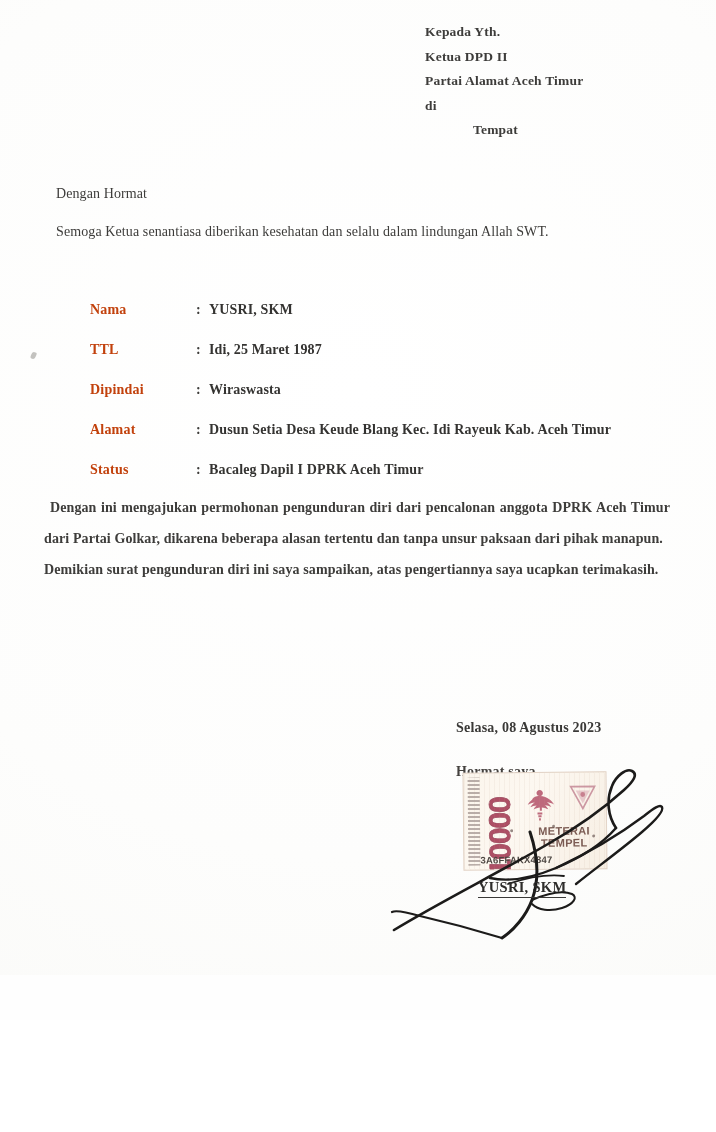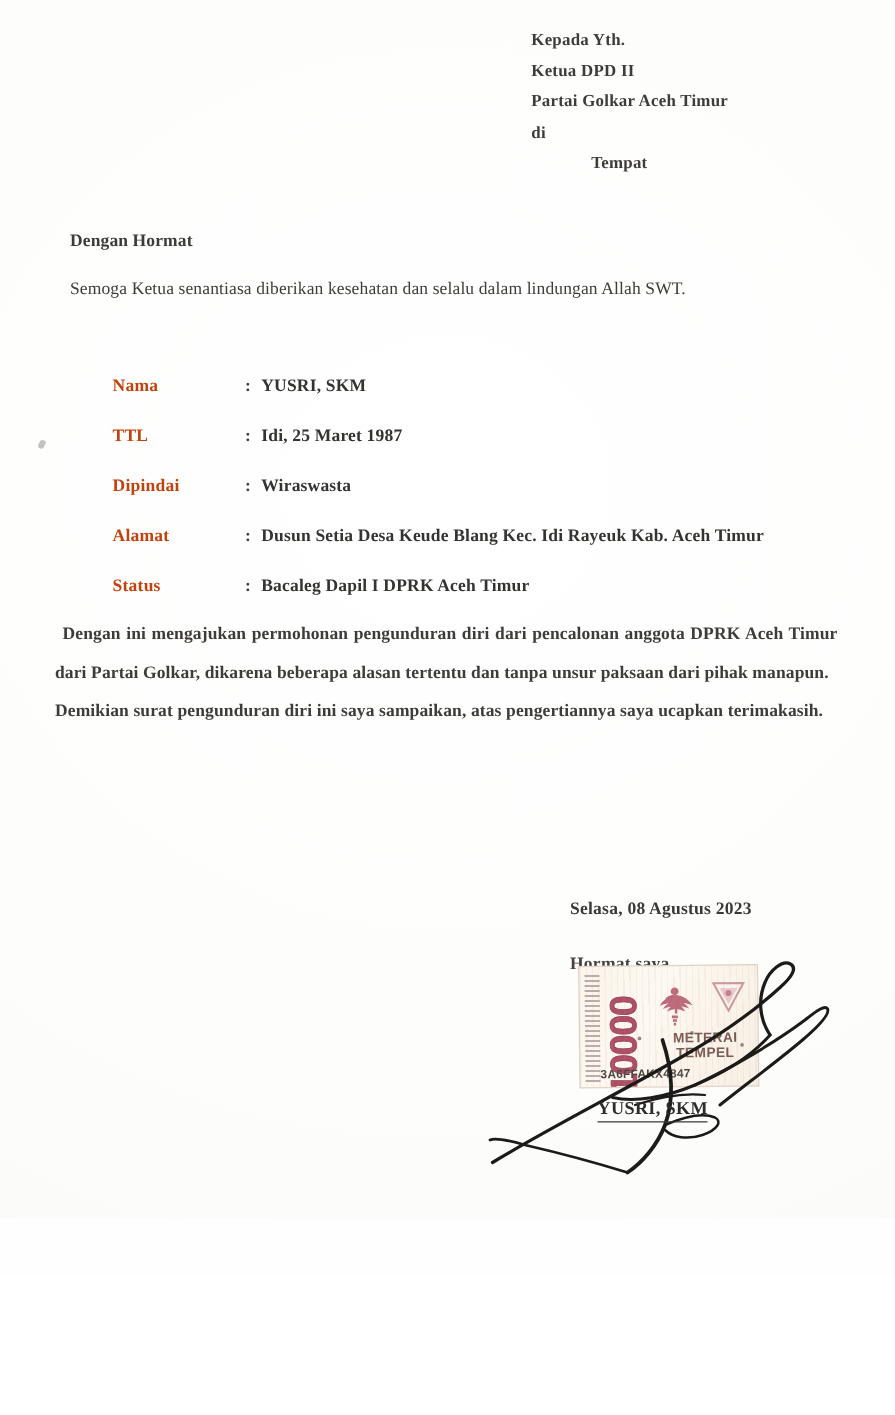--- a/index.html
+++ b/index.html
@@ -47,21 +47,21 @@
 
   
   .body-block {
     position: absolute;
     left: 56px;
     top: 186px;
     width: 612px;
   }
   .salutation {
     font-size: 14px;
-    font-weight: 700;
+    font-weight: 400;
     color: #3d3c3a;
     letter-spacing: 0.1px;
   }
   .lead {
     margin-top: 22px;
     font-size: 14px;
     font-weight: 400;
     color: #3d3c3a;
     letter-spacing: 0.1px;
   }
@@ -333,21 +333,21 @@
 </head>
 <body>
 
 <div class="page">
 
   <div class="paper-tint"></div>
 
   <div class="addressee">
     <div class="ln">Kepada Yth.</div>
     <div class="ln">Ketua DPD II</div>
-    <div class="ln">Partai Golkar Aceh Timur</div>
+    <div class="ln">Partai Alamat Aceh Timur</div>
     <div class="ln">di</div>
     <div class="ln indent">Tempat</div>
   </div>
 
   <div class="body-block">
     <div class="salutation">Dengan Hormat</div>
     <div class="lead">Semoga Ketua senantiasa diberikan kesehatan dan selalu dalam lindungan Allah SWT.</div>
   </div>
 
   <div class="fields">

